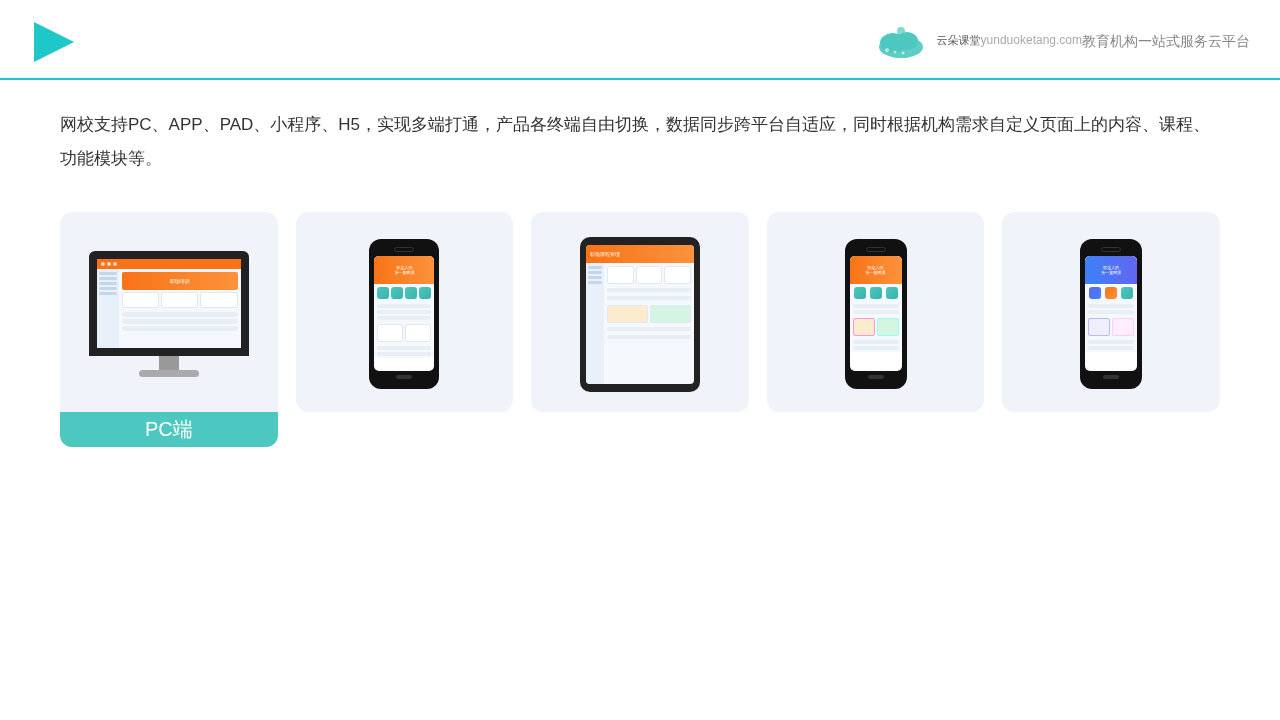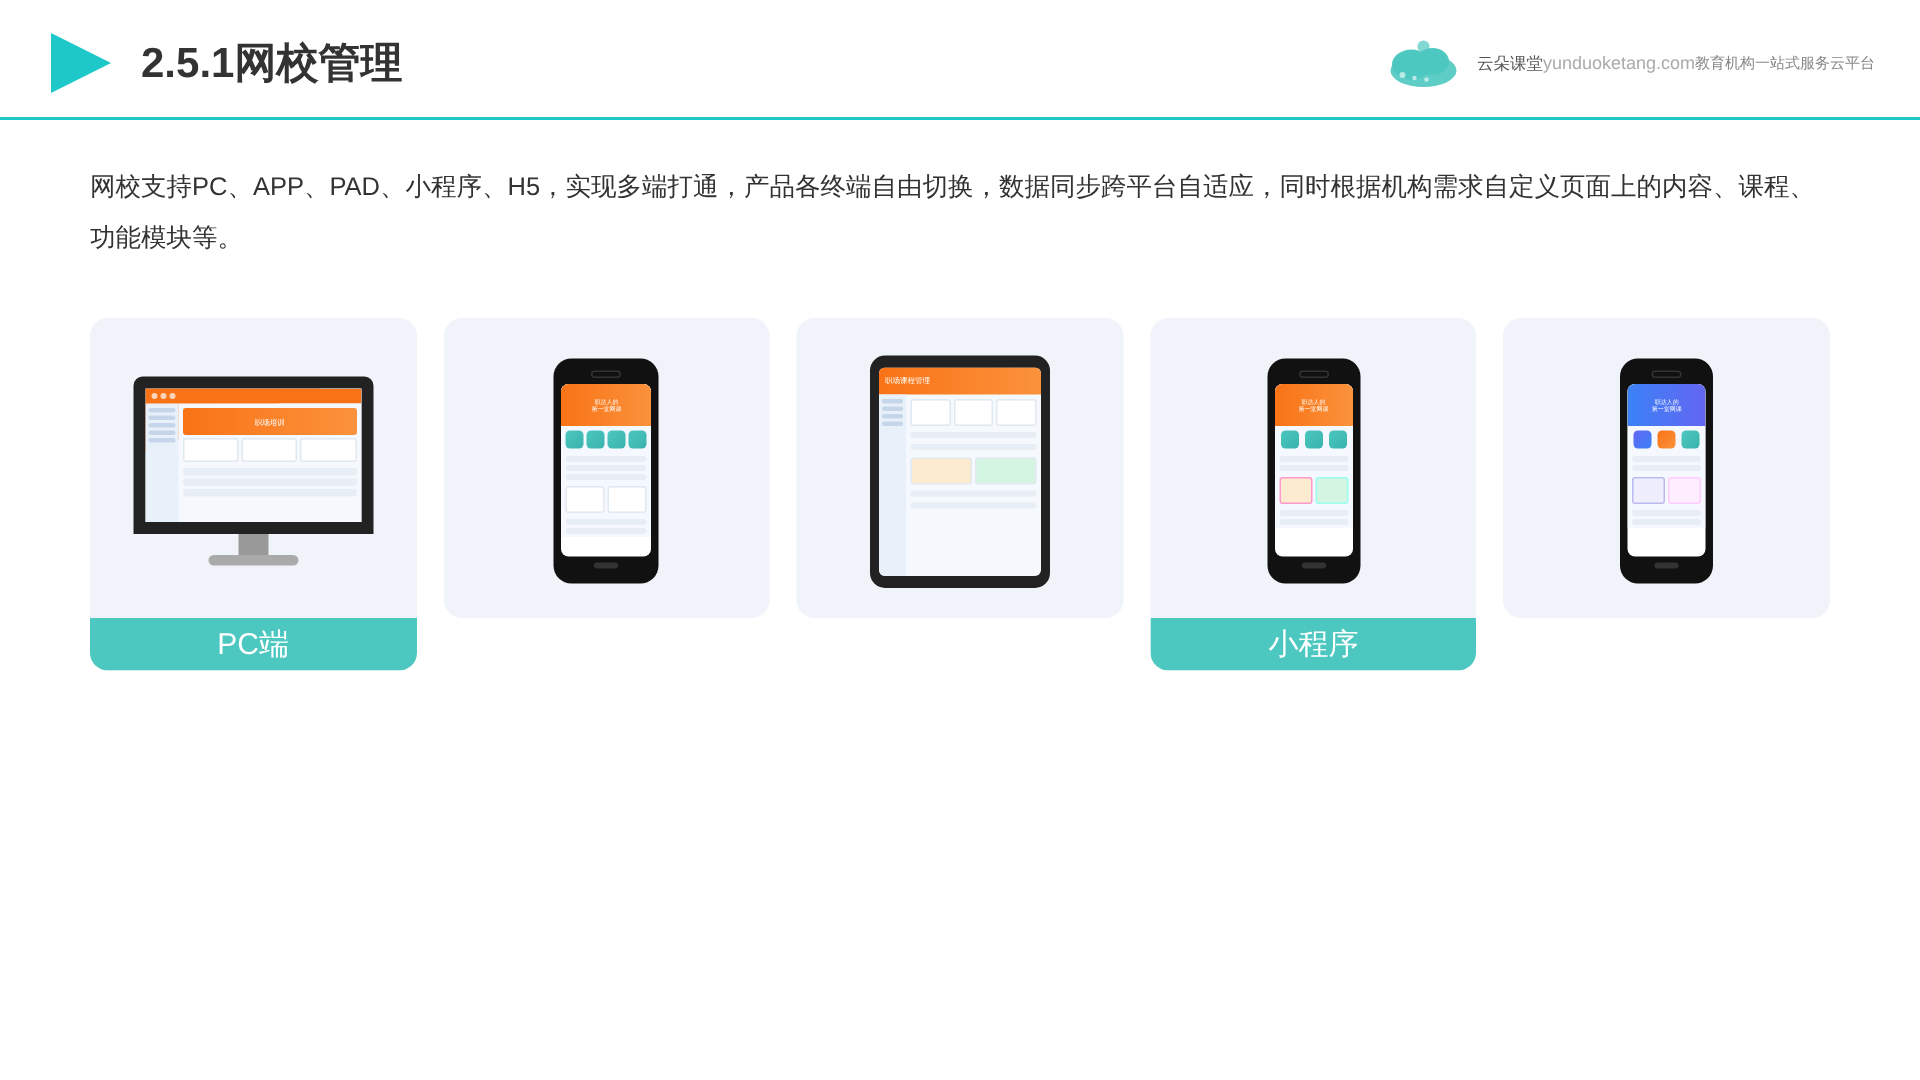--- a/index.html
+++ b/index.html
@@ -41,21 +41,21 @@
     .logo-right-text {
       display: flex;
       flex-direction: row;
       align-items: flex-start;
     }
     .logo-right-line1 {
       font-size: 11px;
       color: #555;
     }
     .logo-right-line2 {
-      font-size: 10px;
+      font-size: 14px;
       color: #888;
     }
 
     
     .content {
       padding: 28px 60px 20px 60px;
     }
     .description {
       font-size: 17px;
       color: #333;
@@ -325,21 +325,20 @@
   </style>
 </head>
 <body>
 
 <div class="header">
   <div class="header-left">
 
     <svg class="play-icon" viewBox="0 0 48 48">
       <polygon points="4,4 44,24 4,44" fill="#1ec8c8"></polygon>
     </svg>
-    <span class="page-title">2.5.1网校管理</span>
   </div>
   <div class="logo-wrapper">
 
     <svg width="56" height="38" viewBox="0 0 56 38">
 
       <ellipse cx="28" cy="24" rx="22" ry="11" fill="#4dc8c0" opacity="0.9"></ellipse>
       <ellipse cx="20" cy="20" rx="13" ry="10" fill="#4dc8c0"></ellipse>
       <ellipse cx="34" cy="18" rx="11" ry="9" fill="#4dc8c0"></ellipse>
 
       <circle cx="28" cy="8" r="4" fill="#4dc8c0" opacity="0.7"></circle>
@@ -502,21 +501,20 @@
               </div>
               <div class="phone-content-rows">
                 <div class="phone-content-row"></div>
                 <div class="phone-content-row"></div>
               </div>
             </div>
           </div>
           <div class="phone-home-btn"></div>
         </div>
       </div>
-      <div class="card-label">小程序</div>
     </div>
 
     <div class="card">
       <div class="card-image-area">
         <div class="phone-mockup phone-thin">
           <div class="phone-notch"></div>
           <div class="phone-screen">
             <div class="phone-screen-inner">
               <div class="phone-top-banner" style="background: linear-gradient(90deg, #3b82f6, #6366f1)">
                 <div class="phone-banner-text">职达人的<br>第一堂网课</div>

